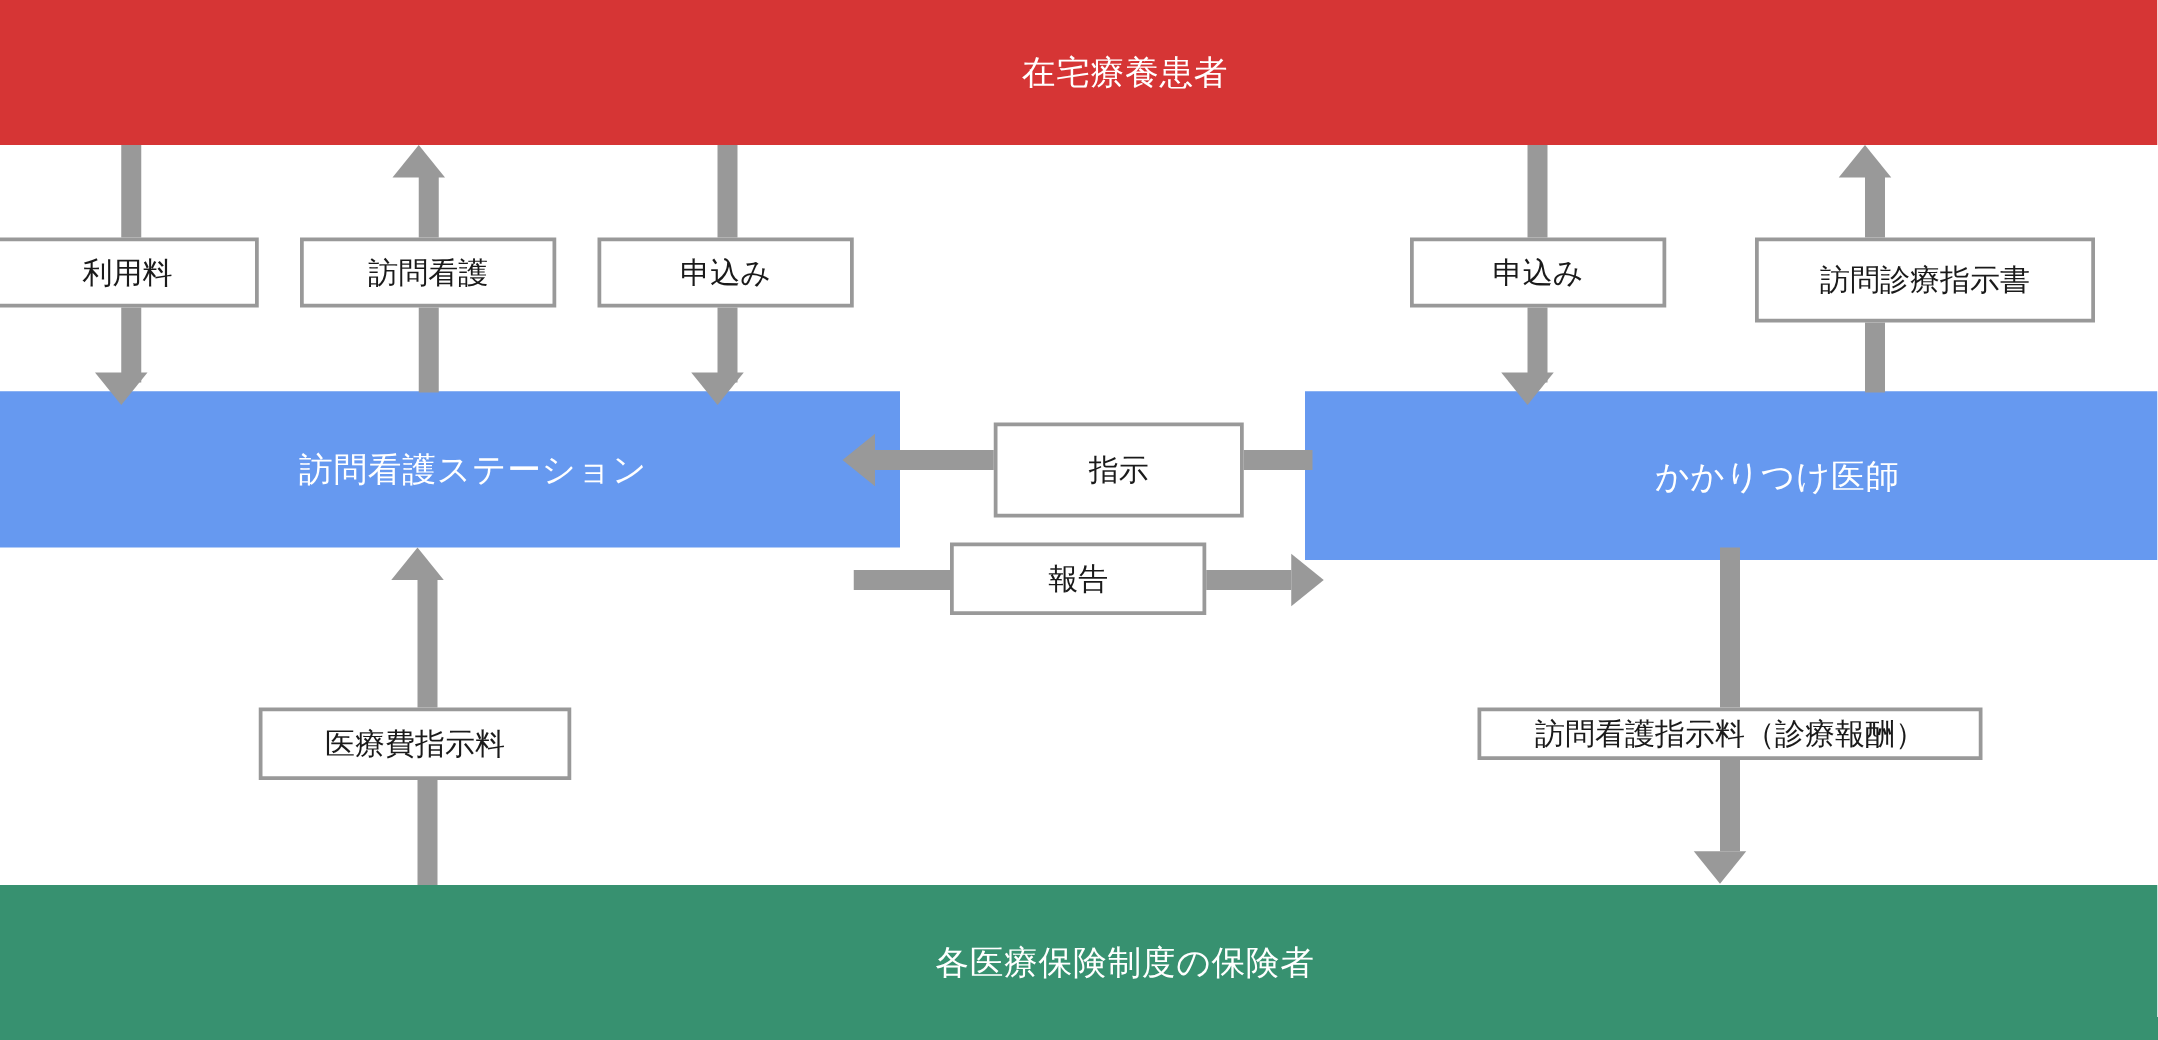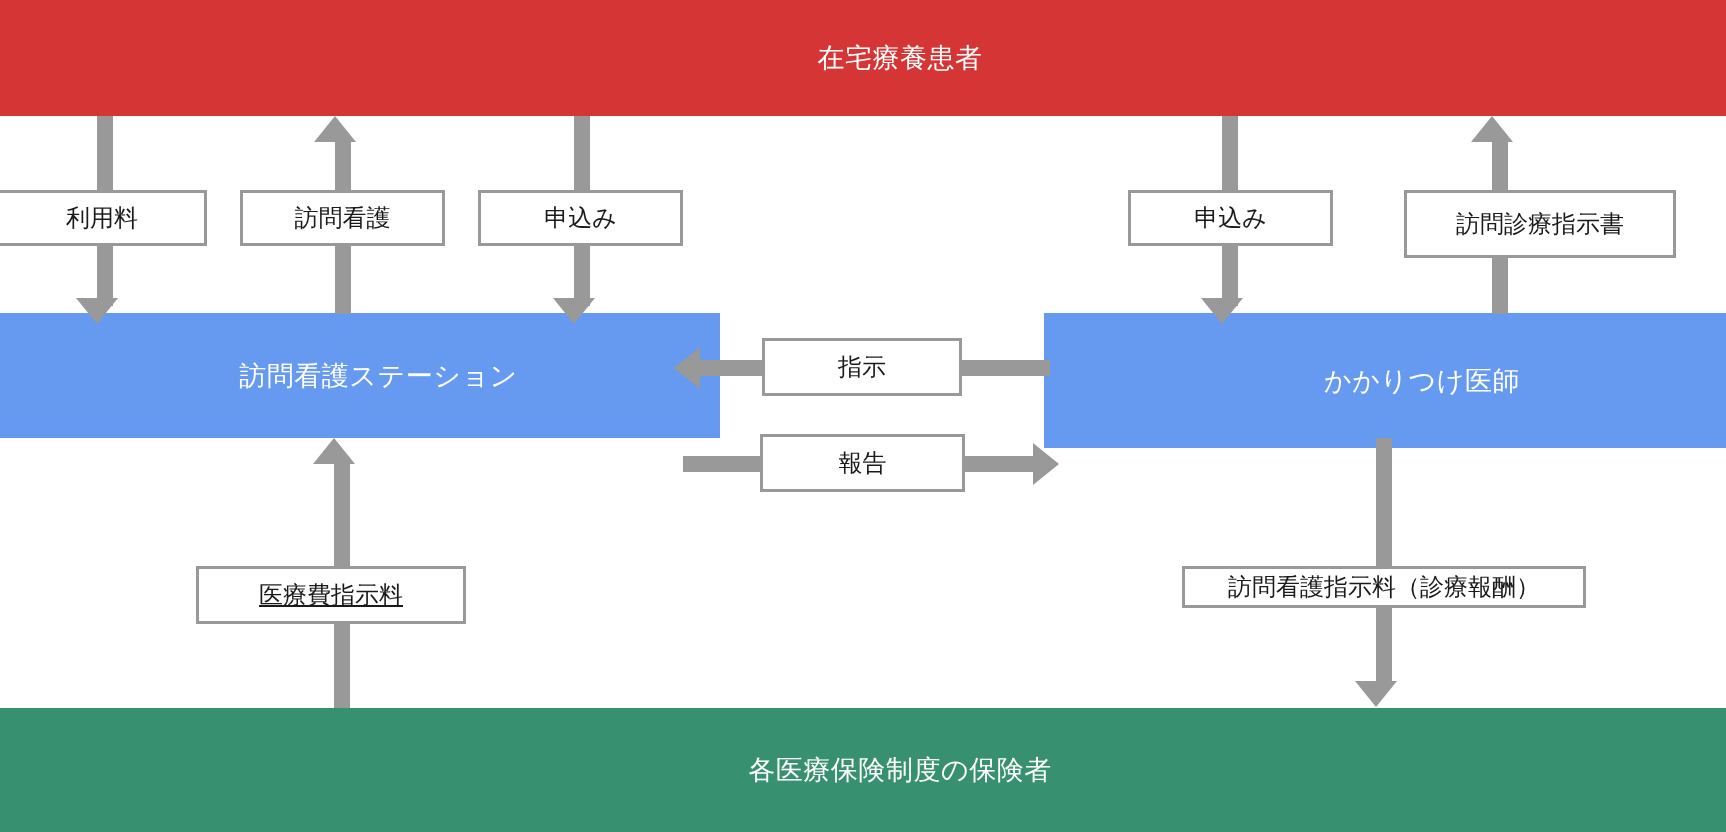--- a/index.html
+++ b/index.html
@@ -124,33 +124,33 @@
   </div>
 
   <div class="vline" style="left:1492px; top:140px; height:174px;"></div>
   <div class="vhead up" style="left:1471px; top:116px;"></div>
   <div class="lbl" style="left:1404px; top:190px; width:272px; height:68px;">
     <span>訪問診療指示書</span>
   </div>
 
   <div class="hline" style="left:700px; top:360px; width:350px;"></div>
   <div class="hhead left" style="left:674px; top:347px;"></div>
-  <div class="lbl" style="left:762px; top:338px; width:200px; height:58px;">
+  <div class="lbl" style="left:795px; top:338px; width:200px; height:76px;">
     <span>指示</span>
   </div>
 
   <div class="hline" style="left:683px; top:456px; width:350px;"></div>
   <div class="hhead right" style="left:1033px; top:443px;"></div>
   <div class="lbl" style="left:760px; top:434px; width:205px; height:58px;justify-content:center;">
     <span>報告</span>
   </div>
 
   <div class="vline" style="left:334px; top:462px; height:246px;"></div>
   <div class="vhead up" style="left:313px; top:438px;"></div>
-  <div class="lbl" style="left:196px; top:566px; width:270px; height:58px;text-decoration:underline;">
+  <div class="lbl" style="left:207px; top:566px; width:250px; height:58px;">
     <span>医療費指示料</span>
   </div>
 
   <div class="vline" style="left:1376px; top:438px; height:243px;"></div>
   <div class="vhead down" style="left:1355px; top:681px;"></div>
   <div class="lbl" style="left:1182px; top:566px; width:404px; height:42px;">
     <span>訪問看護指示料（診療報酬）</span>
   </div>
 
 </div>

